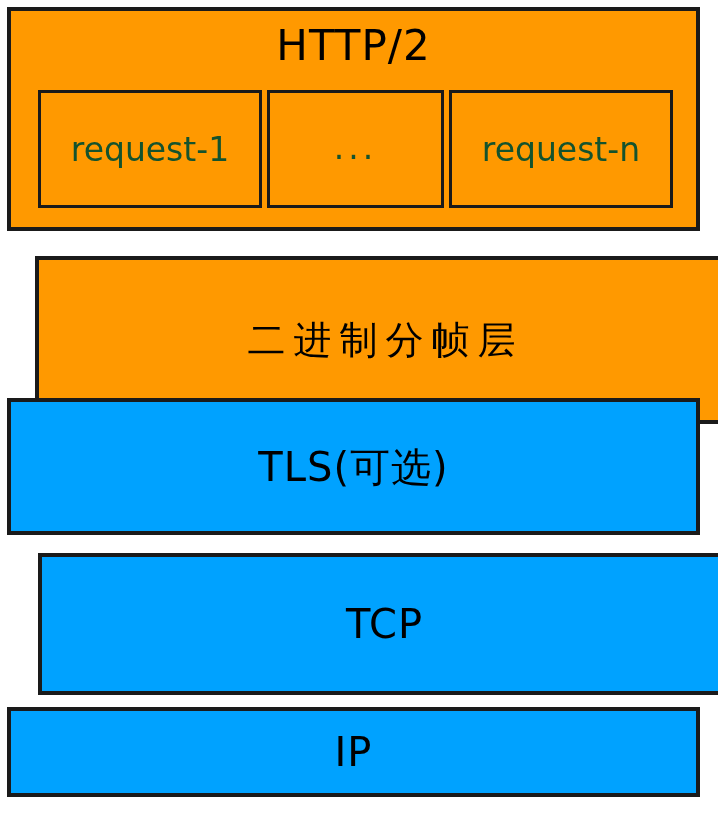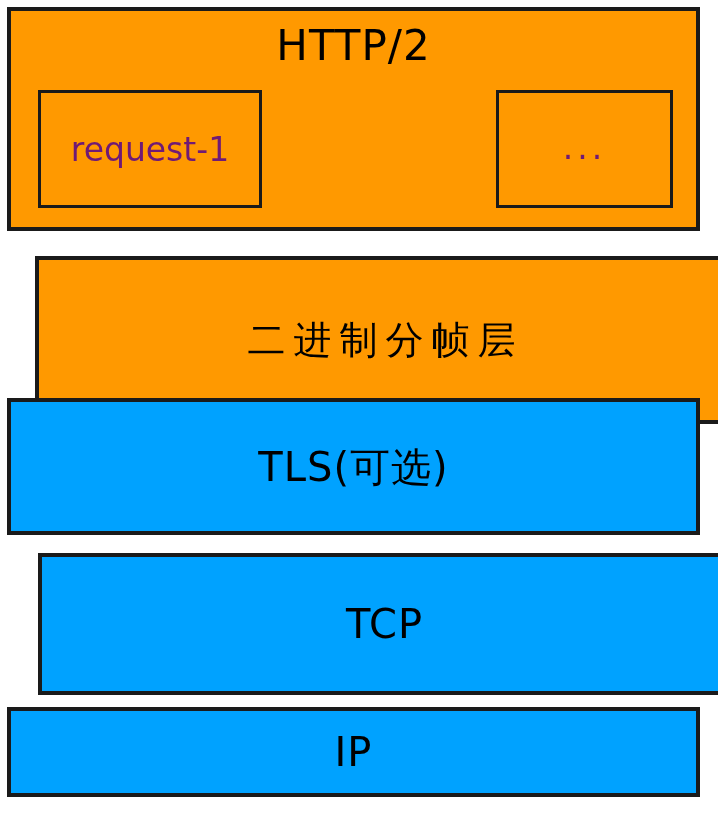--- a/index.html
+++ b/index.html
@@ -77,21 +77,21 @@
     box-sizing: border-box;
     border: 3px solid #1a1a1a;
     background: #ff9900;
     display: flex;
     align-items: center;
     justify-content: center;
   }
   .request-box.wide   { width: 224px; }
   .request-box.middle { width: 177px; }
   .request-label {
-    color: #701a75;
+    color: #14532d;
     font-size: 33px;
     line-height: 1;
     white-space: nowrap;
   }
   .request-label.ellipsis {
     font-size: 33px;
     letter-spacing: 4px;
     transform: translateY(-2px);
   }
 
@@ -109,20 +109,23 @@
   <div class="layer orange" id="layer-http2">
     <div class="layer-label" id="http2-title">HTTP/2</div>
 
     <div id="request-row">
       <div class="request-box wide">
         <span class="request-label">request-1</span>
       </div>
       <div class="request-box middle">
         <span class="request-label ellipsis">...</span>
       </div>
+      <div class="request-box wide">
+        <span class="request-label">request-n</span>
+      </div>
     </div>
   </div>
 
   <div class="layer orange" id="layer-binary">
     <div class="layer-label cjk">二进制分帧层</div>
   </div>
 
   <div class="layer blue" id="layer-tls">
     <div class="layer-label">TLS(可选)</div>
   </div>

